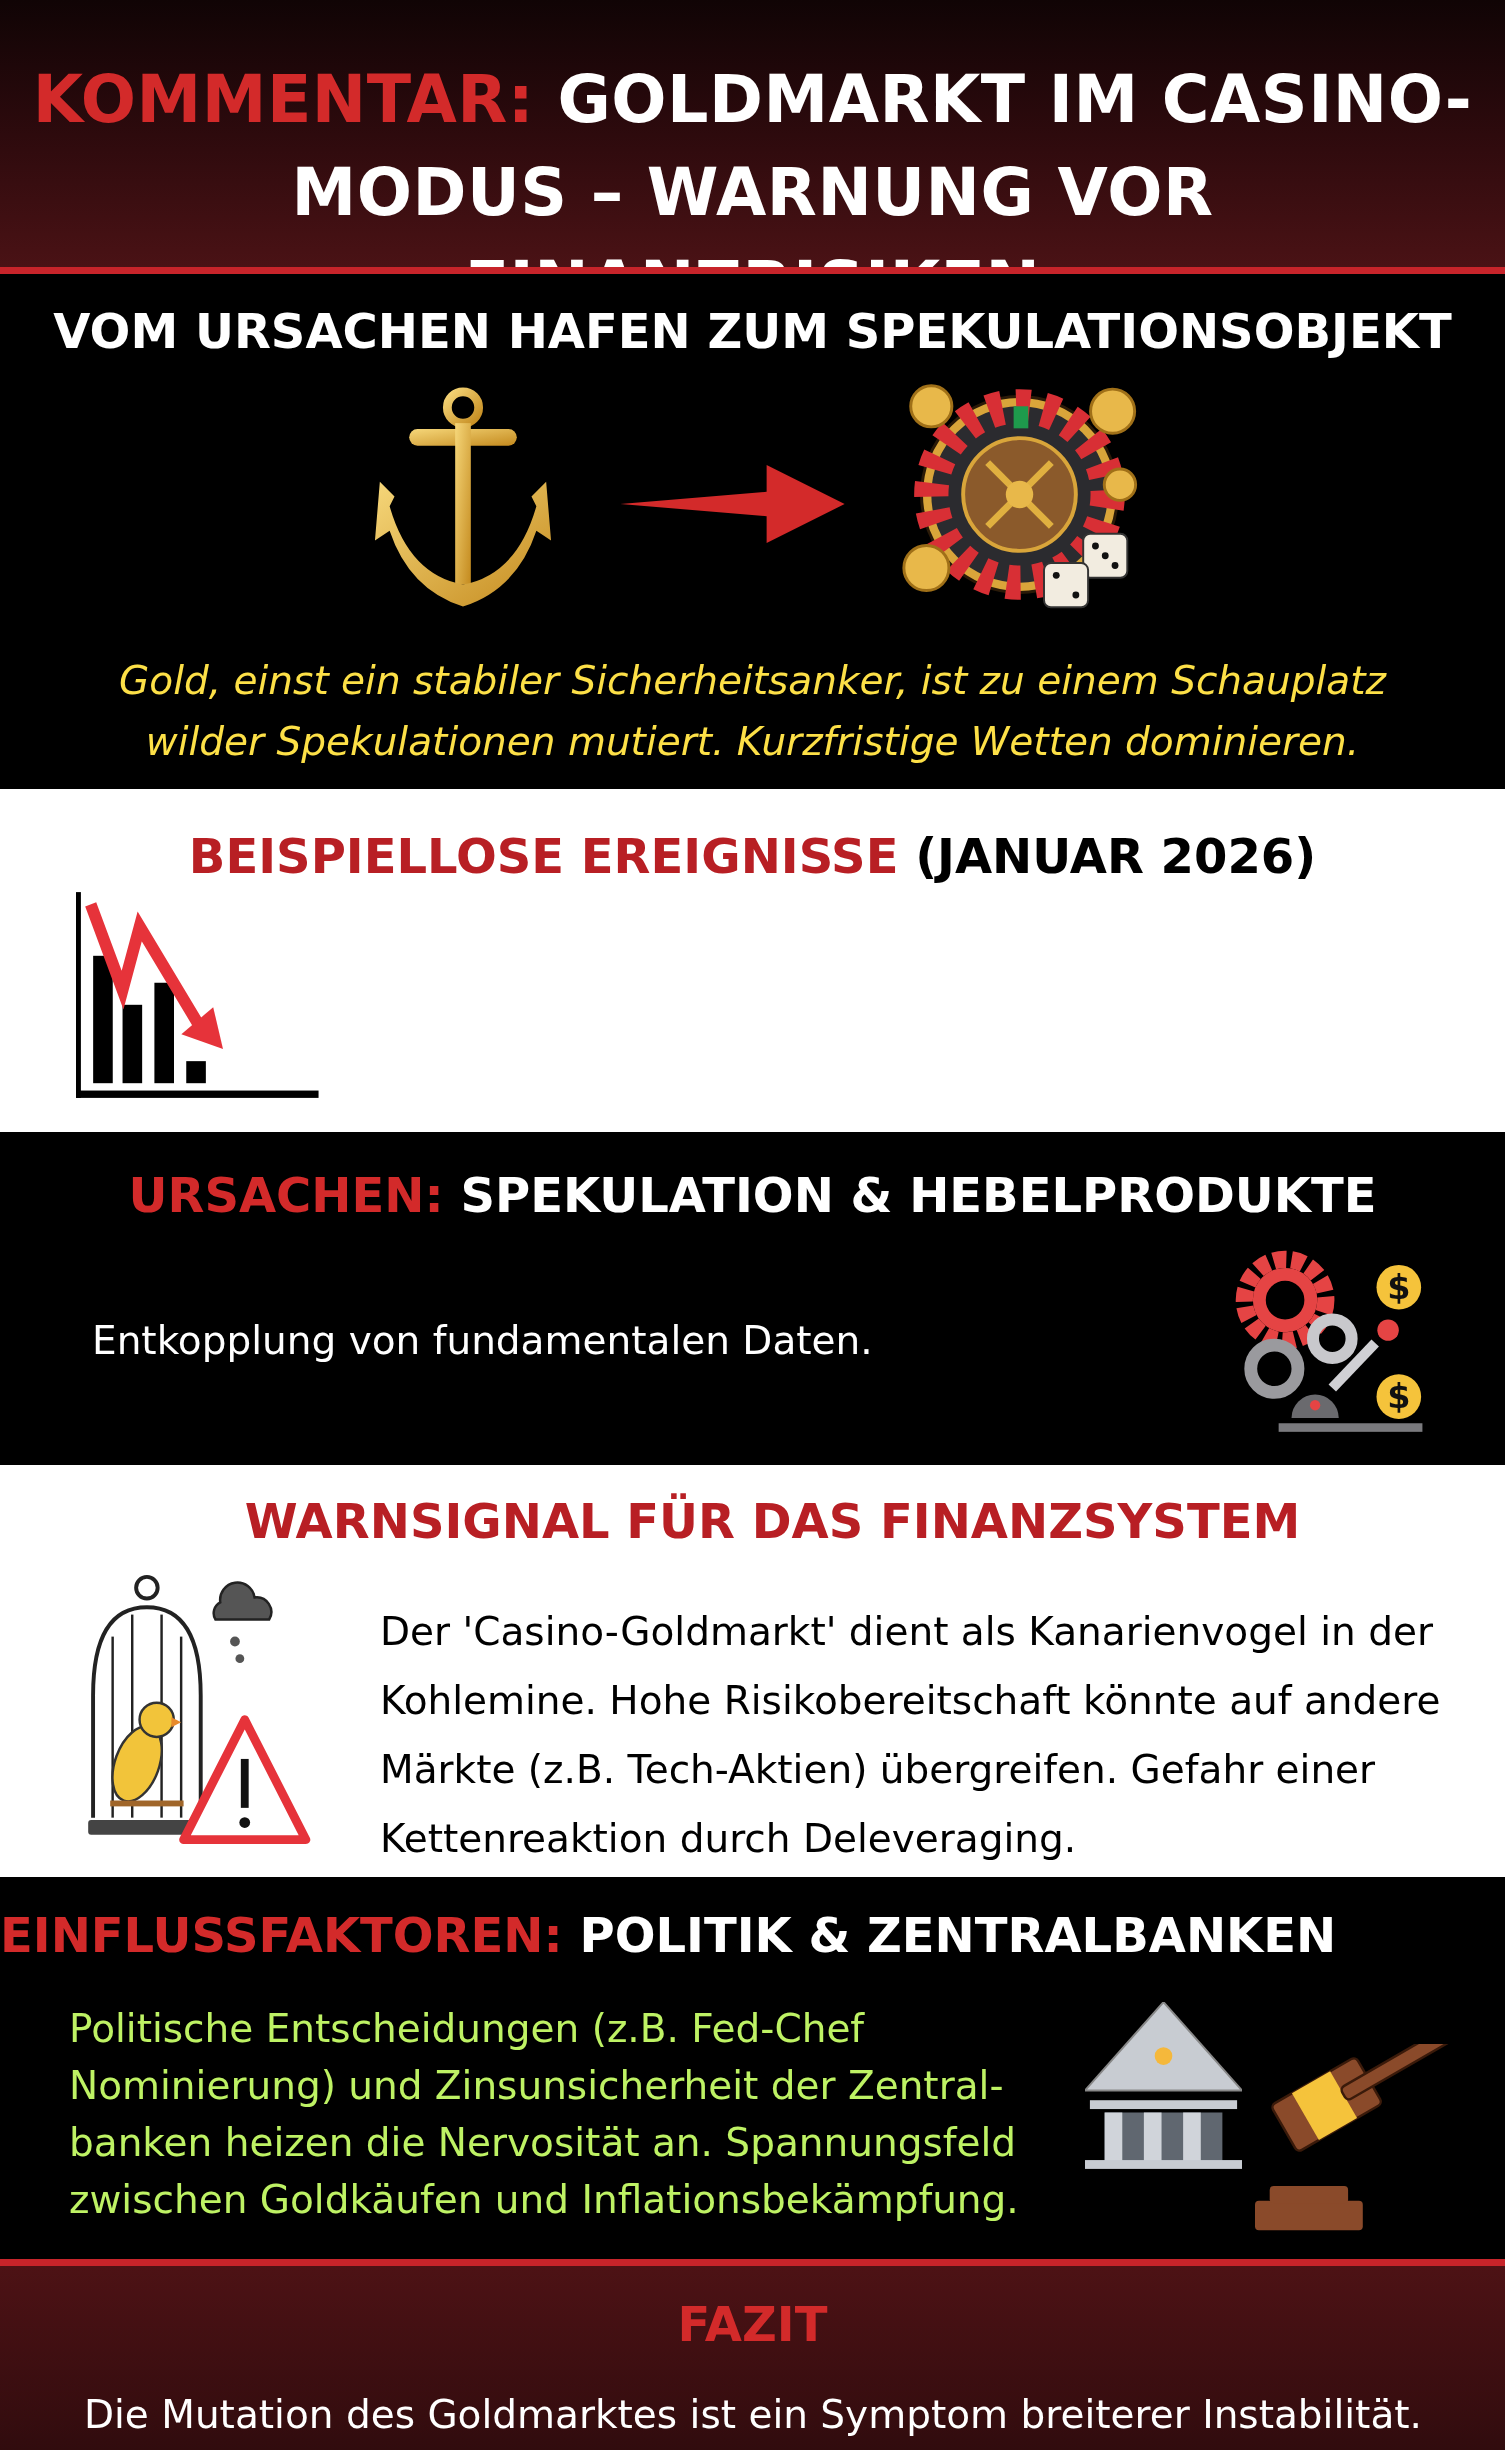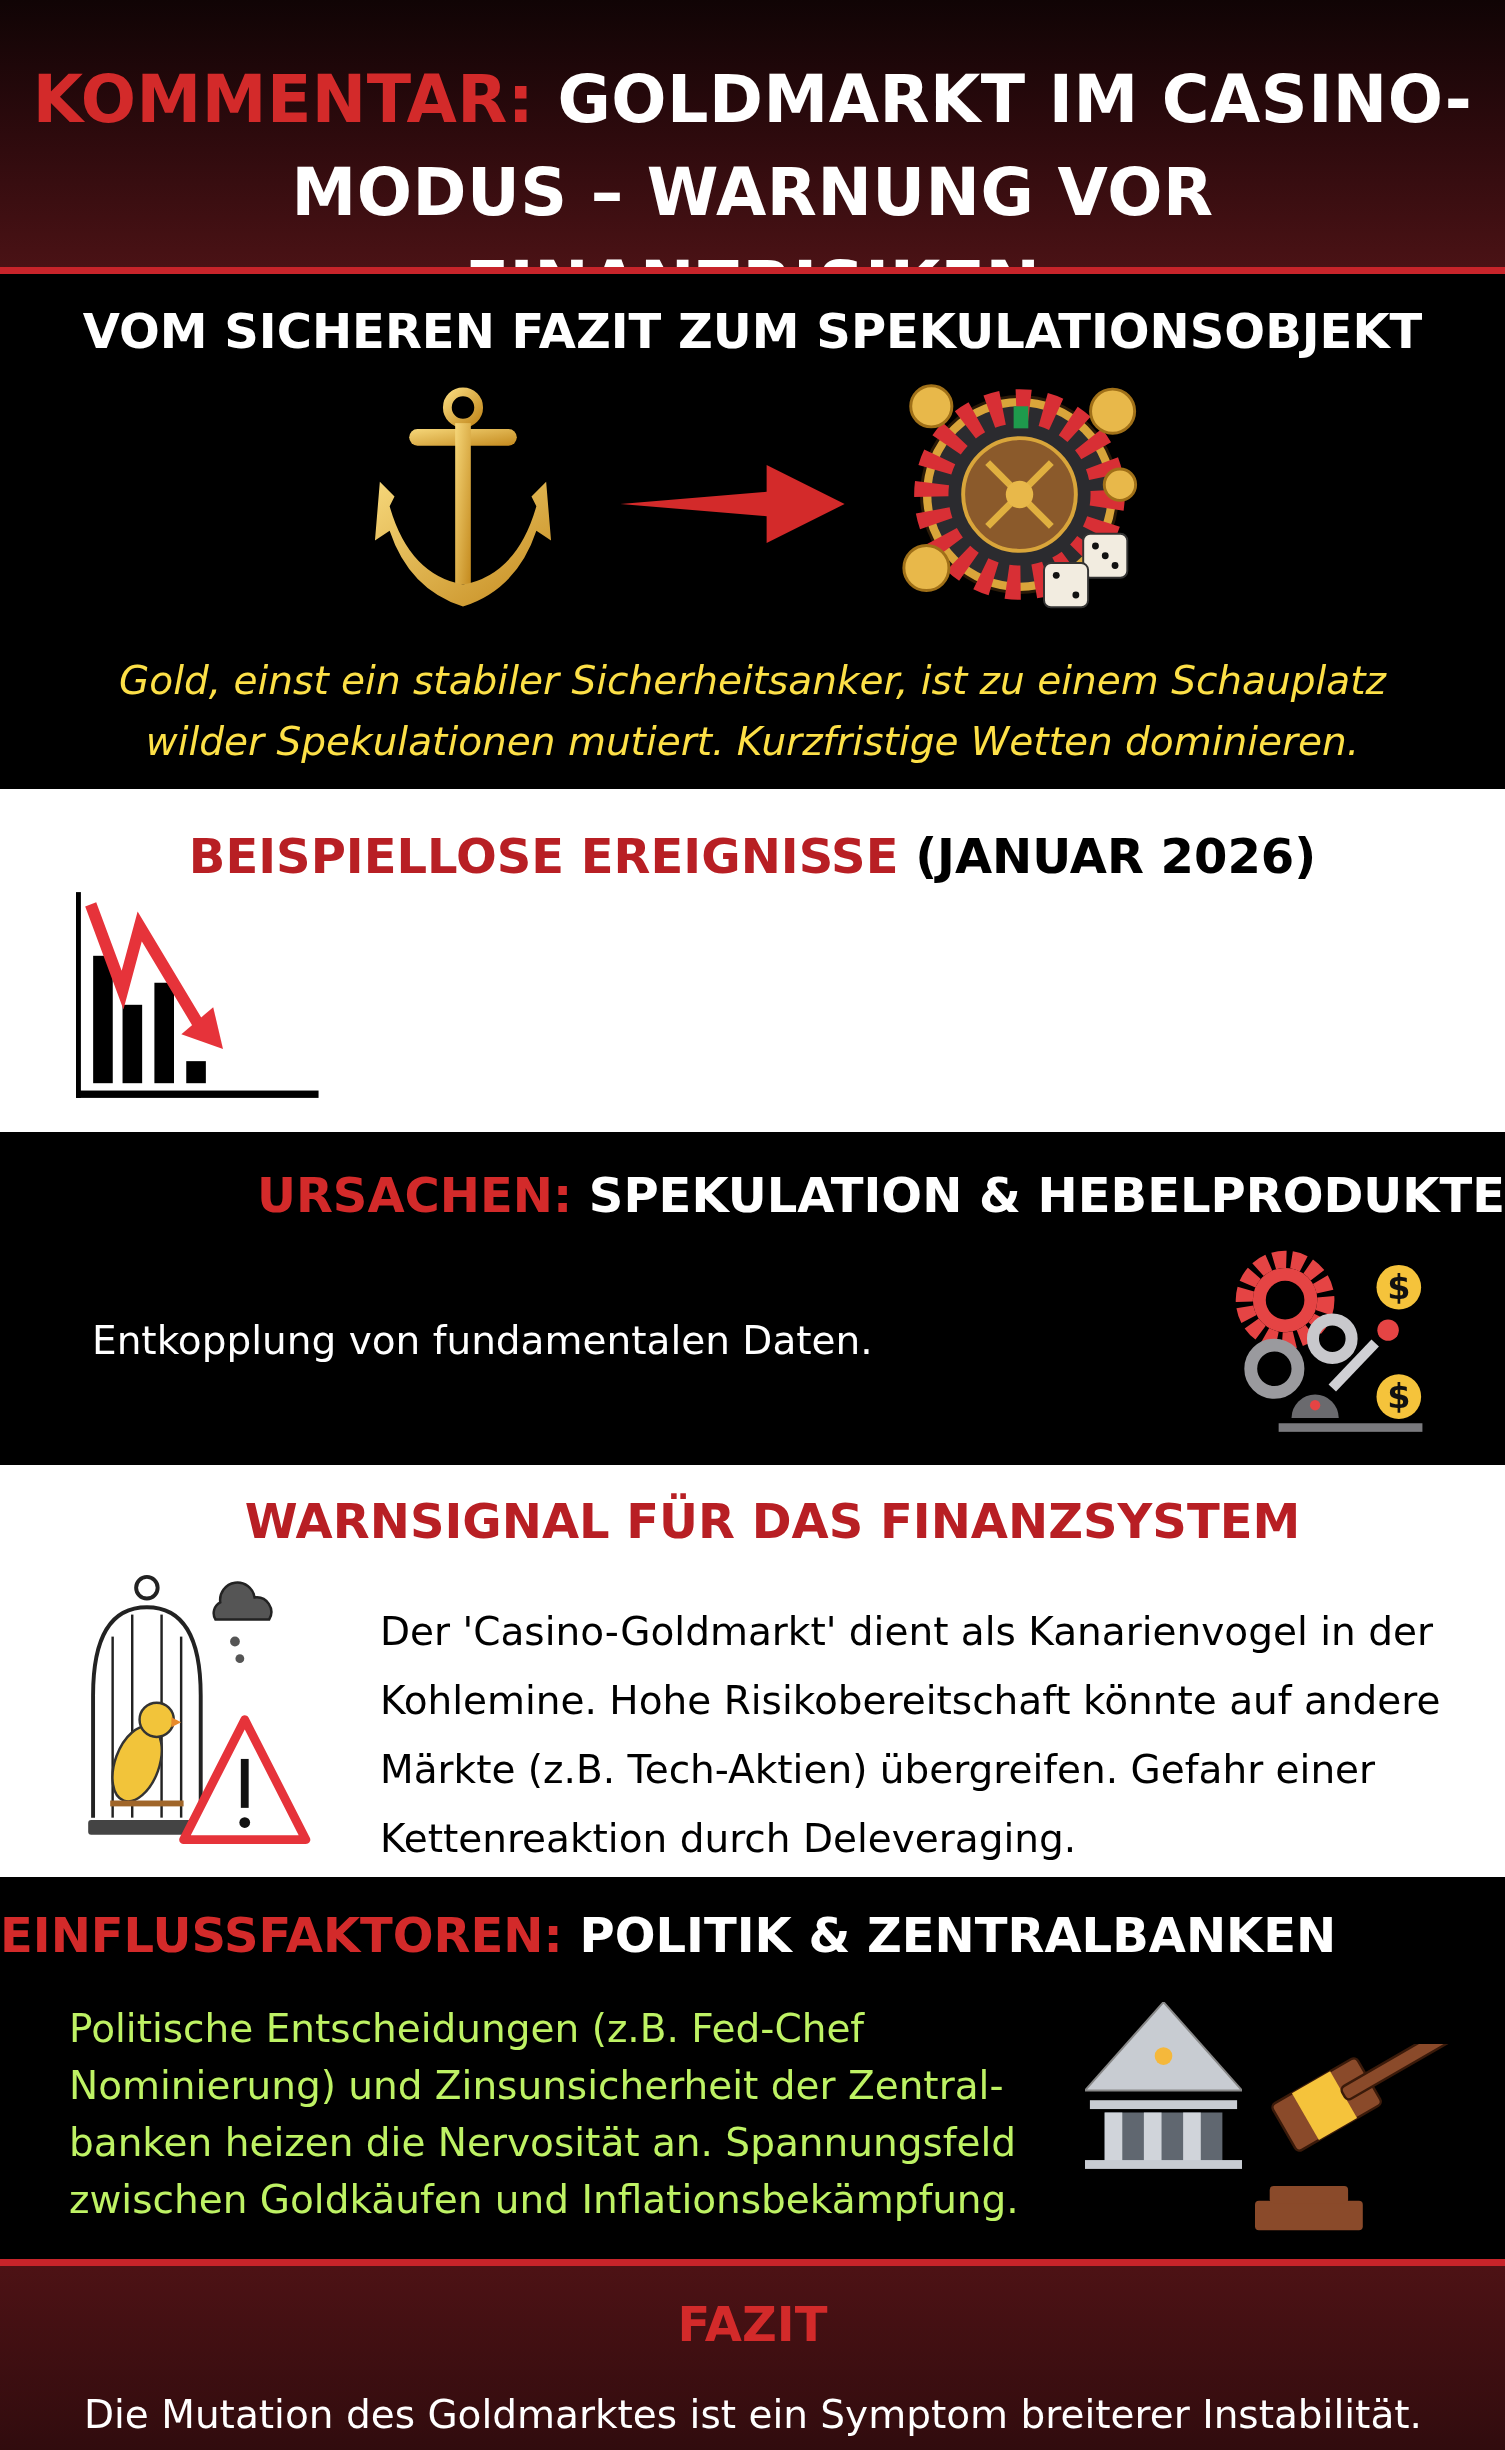--- a/index.html
+++ b/index.html
@@ -11,21 +11,21 @@
   .red { color: #d32a2a; margin-top: 8px; }
   .dred { color: #b81f24; }
   .redline { height: 6.9px; background: #c7242a; }
   .s1 { top: 274px; height: 515px; background: #000; }
   .s1 h2 { position: absolute; top: 29px; width: 100%; text-align: center; color: #fff; font-size: 48px; font-weight: bold; }
   .s1 p { position: absolute; top: 376px; width: 100%; text-align: center; color: #fde047; font-size: 39px; line-height: 61px; font-style: italic; }
   .s2 { top: 789px; height: 343px; background: #fff; }
   .s2 h2 { position: absolute; top: 39px; width: 100%; text-align: center; font-size: 48px; font-weight: bold; color: #000; }
   .s2 p { position: absolute; top: 118px; left: 373px; width: 1117px; color: #000; font-size: 39px; line-height: 62px; }
   .s3 { top: 1132px; height: 333px; background: #000; }
-  .s3 h2 { position: absolute; top: 35px; width: 100%; text-align: right; font-size: 48px; font-weight: bold; color: #fff; }
+  .s3 h2 { position: absolute; top: 35px; width: 100%; text-align: center; font-size: 48px; font-weight: bold; color: #fff; }
   .s3 p { position: absolute; top: 120px; left: 92px; width: 1127px; color: #fff; font-size: 39px; line-height: 59px; }
   .s4 { top: 1465px; height: 412px; background: #fff; }
   .s4 h2 { position: absolute; top: 28px; width: 100%; text-align: center; font-size: 48px; font-weight: bold; padding-left: 40px; }
   .s4 p { position: absolute; top: 132px; left: 380px; width: 1103px; color: #000; font-size: 39px; line-height: 69px; }
   .s5 { top: 1877px; height: 382px; background: #000; }
   .s5 h2 { position: absolute; top: 30px; width: 100%; text-align: left; font-size: 48px; font-weight: bold; color: #fff; }
   .s5 p { position: absolute; top: 123px; left: 69px; width: 1054px; color: #bef264; font-size: 39px; line-height: 57px; }
   .s6 { top: 2266px; height: 508px; background: linear-gradient(180deg, #4d1215 0%, #2a0a0c 45%, #000 100%); }
   .s6 h2 { position: absolute; top: 30px; width: 100%; text-align: center; font-size: 48px; font-weight: bold; color: #d32a2a; }
   .s6 p.body { position: absolute; top: 120px; left: 74px; width: 1358px; text-align: center; color: #fff; font-size: 39px; line-height: 58px; }
@@ -36,21 +36,21 @@
 
 <div class="sec hdr">
   <h1>
     <span class="red">KOMMENTAR:</span>
     <span>GOLDMARKT IM CASINO-MODUS – WARNUNG VOR FINANZRISIKEN</span>
   </h1>
 </div>
 <div class="sec redline" style="top:267px;"></div>
 
 <div class="sec s1">
-  <h2>VOM SICHEREN FAZIT ZUM SPEKULATIONSOBJEKT</h2>
+  <h2>VOM URSACHEN HAFEN ZUM SPEKULATIONSOBJEKT</h2>
 
   <svg class="icon" style="left:370px;top:110px;" width="186" height="225" viewBox="0 0 380 460">
     <defs>
         <linearGradient id="gold" x1="0" y1="0" x2="1" y2="1">
           <stop offset="0" stop-color="#f6d77a"></stop>
           <stop offset="1" stop-color="#c48a1e"></stop>
         </linearGradient>
       </defs>
     <circle cx="190" cy="48" r="32" fill="none" stroke="url(#gold)" stroke-width="18"></circle>
     <rect x="80" y="92" width="220" height="34" rx="17" fill="url(#gold)"></rect>

